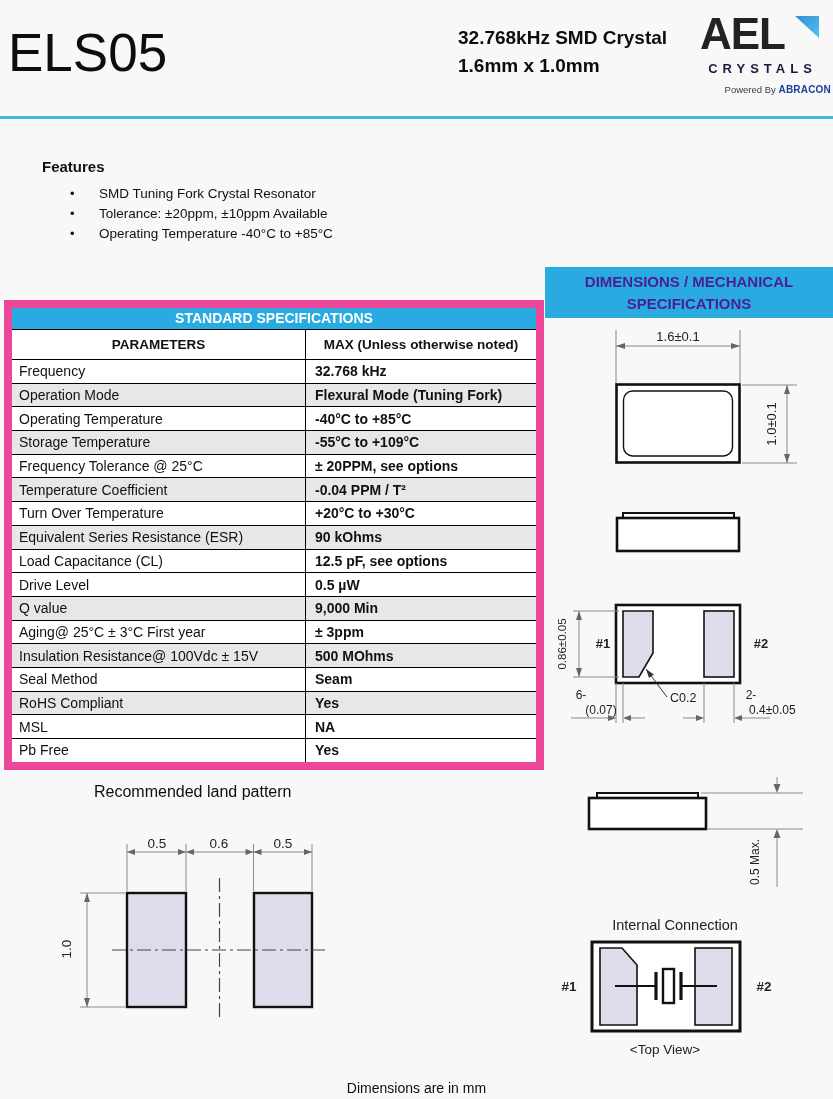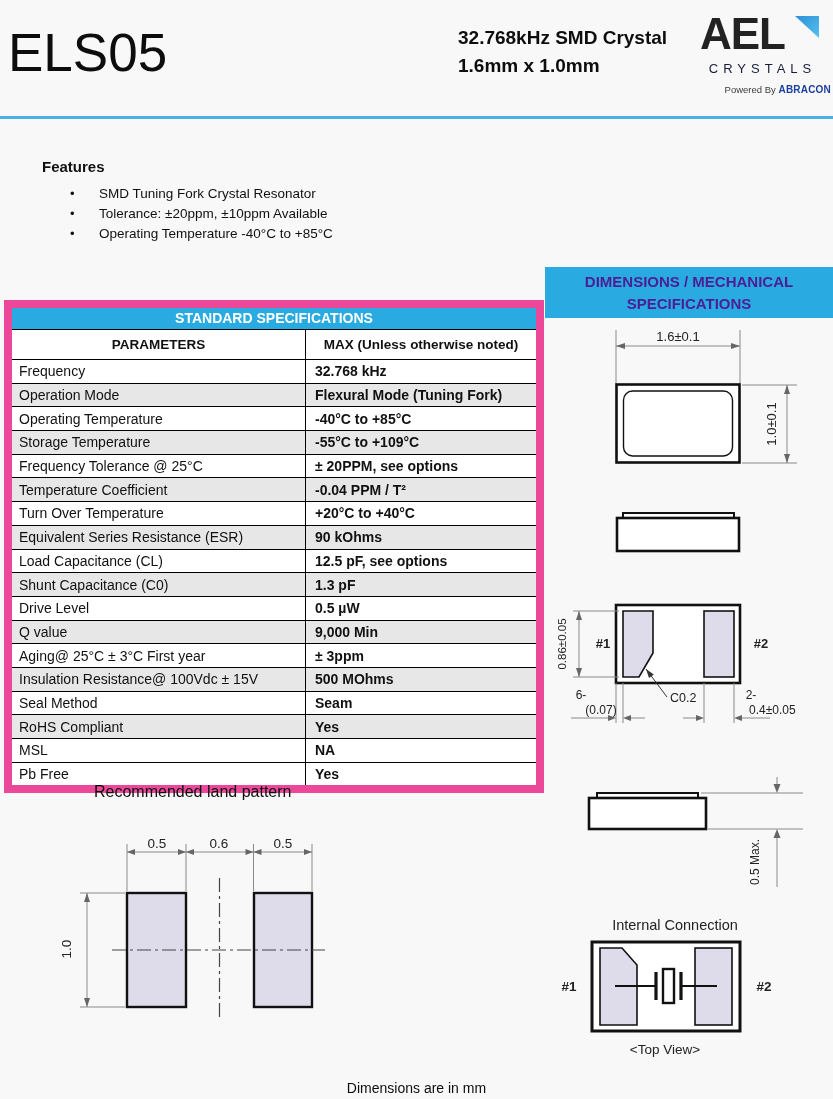--- a/index.html
+++ b/index.html
@@ -4,21 +4,21 @@
 <style>
   html,body{margin:0;padding:0;}
   .page{
     position:relative;width:833px;height:1099px;background:#f8f8f8;
     font-family:"Liberation Sans", sans-serif;color:#111;overflow:hidden;
   }
   
   .product-title{position:absolute;left:8px;top:22px;font-size:53px;font-weight:400;letter-spacing:0;color:#0d0d0d;}
   .doc-title{position:absolute;left:458px;top:24px;font-size:19px;font-weight:bold;line-height:28px;color:#0d0d0d;}
   .logo{position:absolute;left:688px;top:10px;width:145px;text-align:center;}
-  .logo .crystals{font-size:13px;font-weight:400;letter-spacing:5px;color:#161d38;margin-top:1px;padding-left:4px;}
+  .logo .crystals{font-size:13px;font-weight:700;letter-spacing:5px;color:#161d38;margin-top:1px;padding-left:4px;}
   .logo .powered{margin-top:8px;font-size:9.5px;color:#3a3a3a;text-align:right;padding-right:2px;}
   .logo .powered b{color:#1b3f9e;font-size:10px;letter-spacing:.2px;}
   .divider{position:absolute;left:0;top:116px;width:833px;height:3px;background:#49b3e8;}
   
   .features{position:absolute;left:42px;top:158px;width:460px;}
   .features h3{margin:0 0 9px 0;font-size:15px;font-weight:bold;}
   .features ul{list-style:none;margin:0;padding:0;}
   .features li{position:relative;padding-left:57px;font-size:13.5px;line-height:20px;}
   .features li .b{position:absolute;left:28px;top:0;font-size:13px;}
   
@@ -114,33 +114,29 @@
           <tr>
             <td class="c1">Frequency Tolerance @ 25°C</td>
             <td class="c2">± 20PPM, see options</td>
           </tr>
           <tr class="shaded">
             <td class="c1">Temperature Coefficient</td>
             <td class="c2">-0.04 PPM / T²</td>
           </tr>
           <tr>
             <td class="c1">Turn Over Temperature</td>
-            <td class="c2">+20°C to +40°C</td>
+            <td class="c2">+20°C to +30°C</td>
           </tr>
           <tr class="shaded">
             <td class="c1">Equivalent Series Resistance (ESR)</td>
             <td class="c2">90 kOhms</td>
           </tr>
           <tr>
             <td class="c1">Load Capacitance (CL)</td>
             <td class="c2">12.5 pF, see options</td>
-          </tr>
-          <tr class="shaded">
-            <td class="c1">Shunt Capacitance (C0)</td>
-            <td class="c2">1.3 pF</td>
           </tr>
           <tr>
             <td class="c1">Drive Level</td>
             <td class="c2">0.5  µW</td>
           </tr>
           <tr class="shaded">
             <td class="c1">Q value</td>
             <td class="c2">9,000 Min</td>
           </tr>
           <tr>

